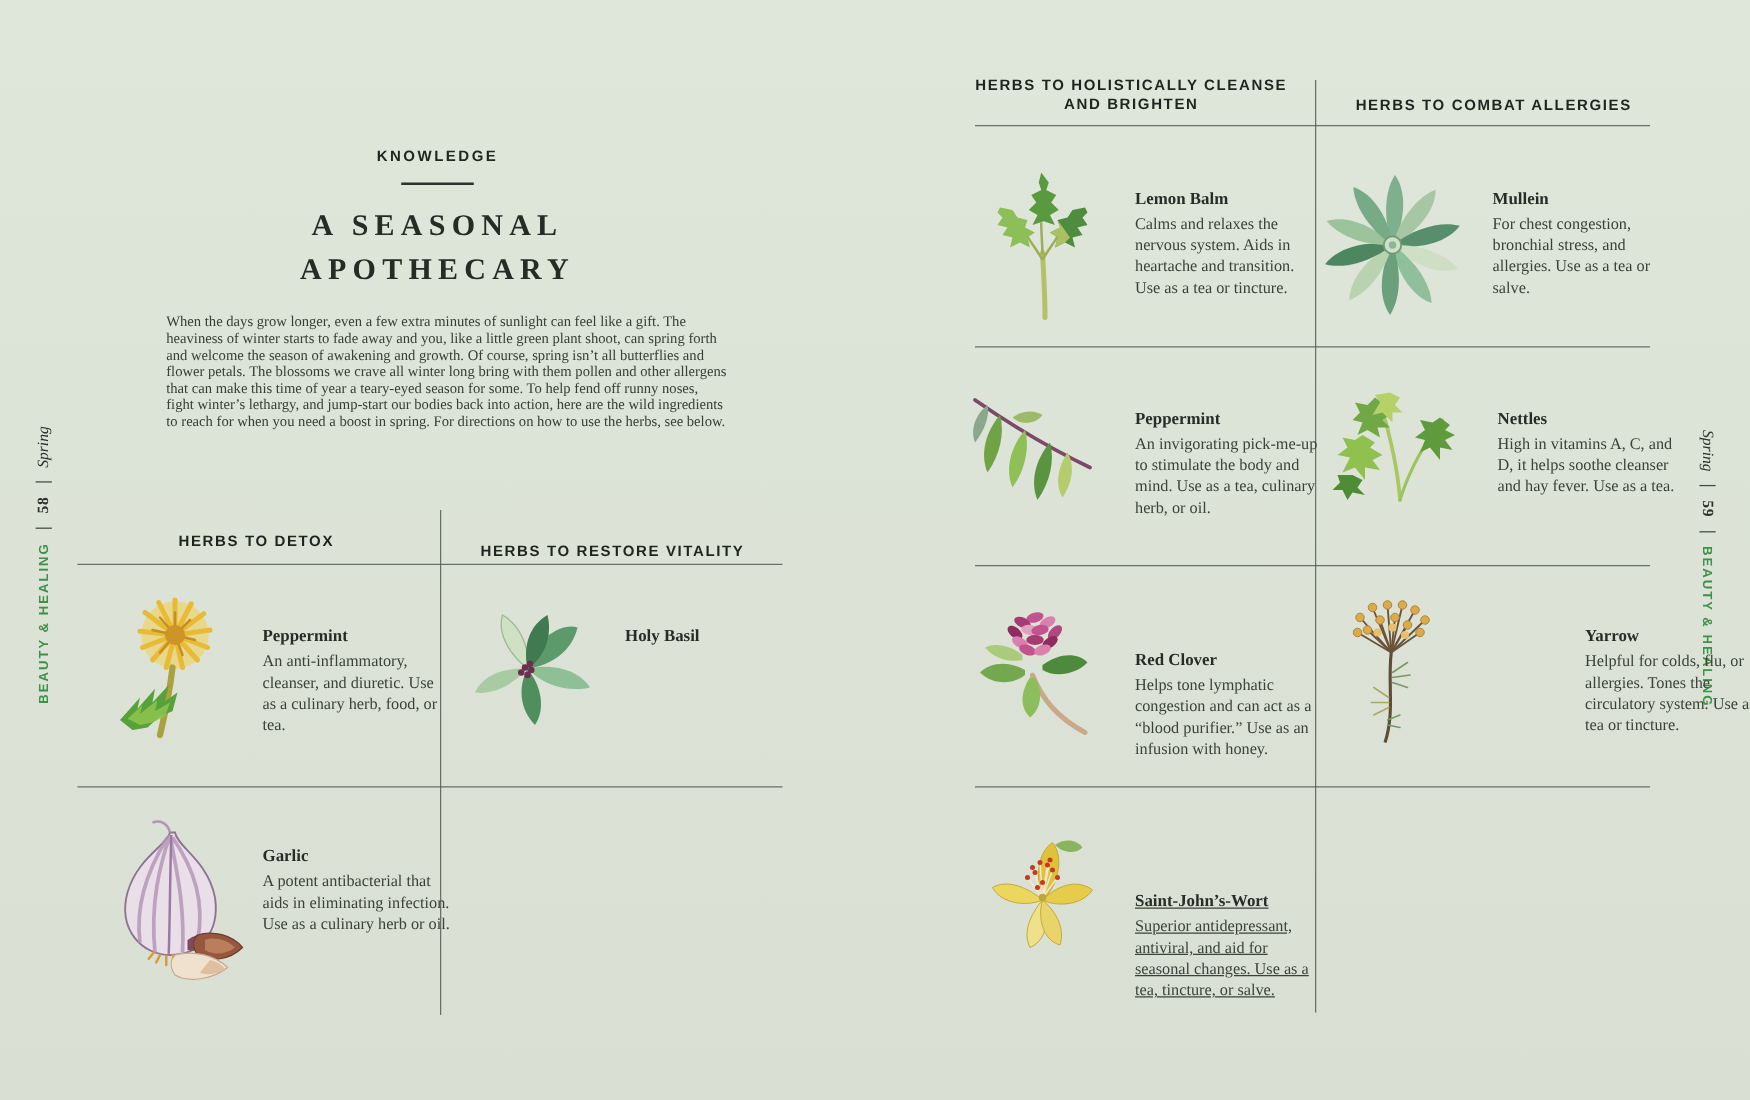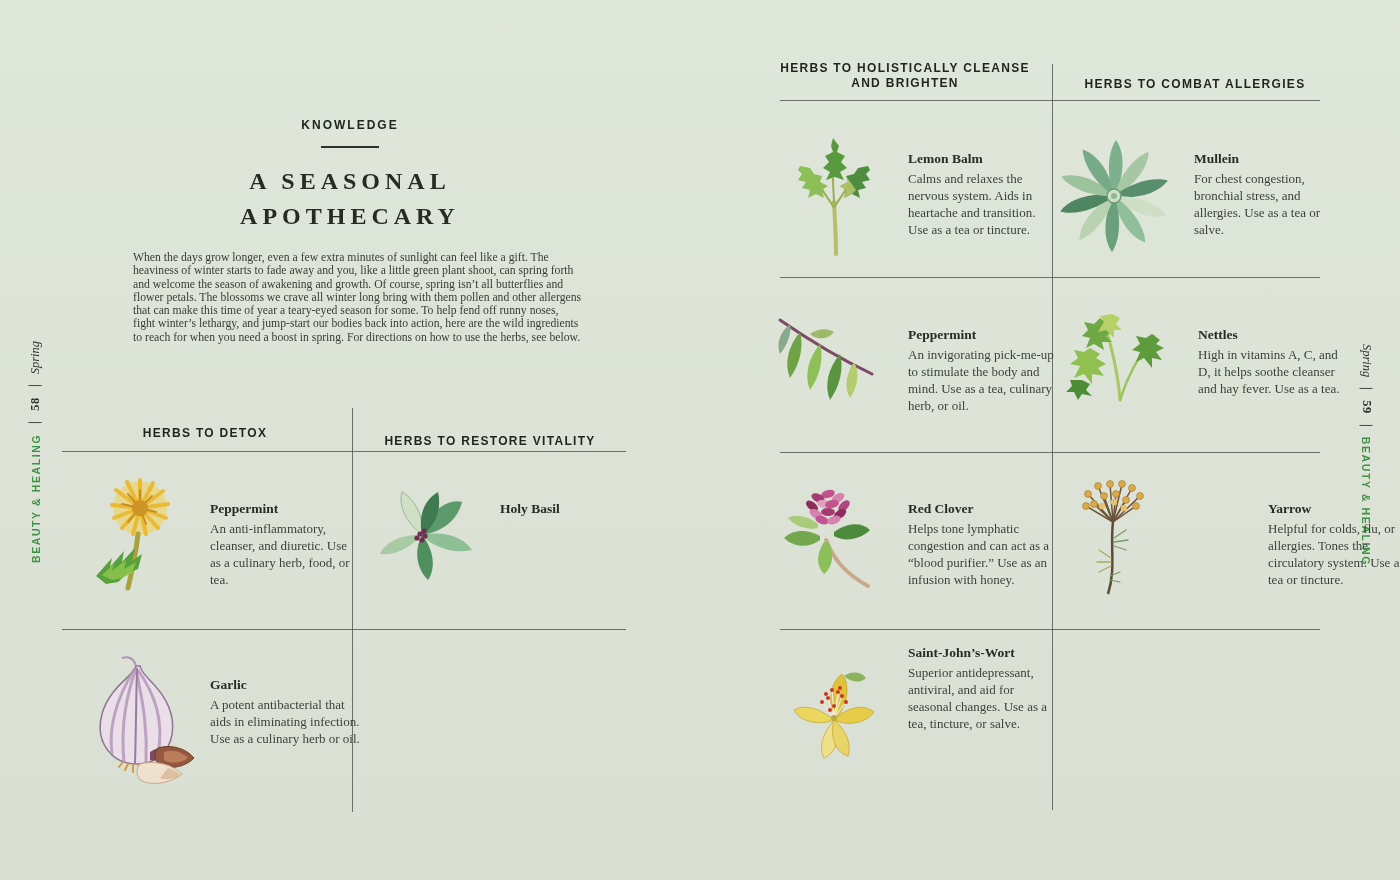--- a/index.html
+++ b/index.html
@@ -261,21 +261,21 @@
       <ellipse cx="68" cy="26" rx="7" ry="4" fill="#b14680" transform="rotate(-45 68 26)"></ellipse>
       <ellipse cx="48" cy="24" rx="7" ry="4" fill="#e0a0c0" transform="rotate(10 48 24)"></ellipse>
       <ellipse cx="56" cy="24" rx="7" ry="4" fill="#c2538f" transform="rotate(-10 56 24)"></ellipse>
       <ellipse cx="40" cy="34" rx="7" ry="4" fill="#d981ae" transform="rotate(30 40 34)"></ellipse>
       <ellipse cx="64" cy="34" rx="7" ry="4" fill="#8f2c5e" transform="rotate(-35 64 34)"></ellipse>
       <ellipse cx="52" cy="32" rx="7" ry="4" fill="#a63a72"></ellipse>
       <ellipse cx="46" cy="40" rx="7" ry="4" fill="#c2538f" transform="rotate(20 46 40)"></ellipse>
       <ellipse cx="58" cy="40" rx="7" ry="4" fill="#d981ae" transform="rotate(-20 58 40)"></ellipse>
     </g>
   </svg>
-  <div class="entry-text" style="left:908px;top:500px;width:152px;">
+  <div class="entry-text" style="left:908px;top:519px;width:152px;">
     <div class="entry-name">Red Clover</div>
     <div>Helps tone lymphatic congestion and can act as a “blood purifier.” Use as an infusion with honey.</div>
   </div>
 
   <svg class="illo" style="left:1066px;top:474px;" width="96" height="124" viewBox="0 0 96 124">
     <g stroke="#6a5239" stroke-width="1.5">
       <line x1="47" y1="48" x2="22" y2="20"></line>
         <line x1="47" y1="48" x2="32" y2="12"></line>
       <line x1="47" y1="48" x2="44" y2="10"></line>
         <line x1="47" y1="48" x2="56" y2="10"></line>
@@ -354,18 +354,18 @@
       <circle cx="60" cy="30" r="2"></circle>
         <circle cx="40" cy="36" r="2"></circle>
         <circle cx="64" cy="36" r="2"></circle>
       <circle cx="46" cy="32" r="2"></circle>
         <circle cx="58" cy="22" r="2"></circle>
         <circle cx="52" cy="40" r="2"></circle>
       <circle cx="48" cy="44" r="2"></circle>
     </g>
     <circle cx="52" cy="52" r="3" fill="#b5a93f"></circle>
   </svg>
-  <div class="entry-text" style="left:908px;top:644px;width:152px;">
+  <div class="entry-text" style="left:908px;top:712px;width:152px;text-decoration:underline;">
     <div class="entry-name">Saint-John’s-Wort</div>
     <div>Superior antidepressant, antiviral, and aid for seasonal changes. Use as a tea, tincture, or salve.</div>
   </div>
 
 </div>
 
 </body></html>

